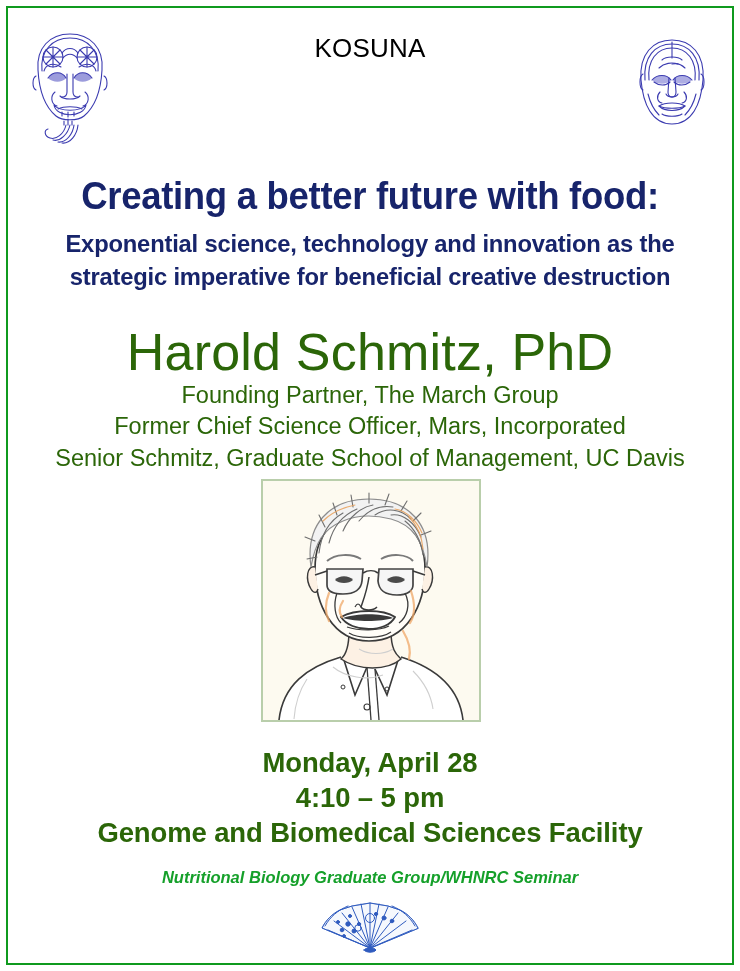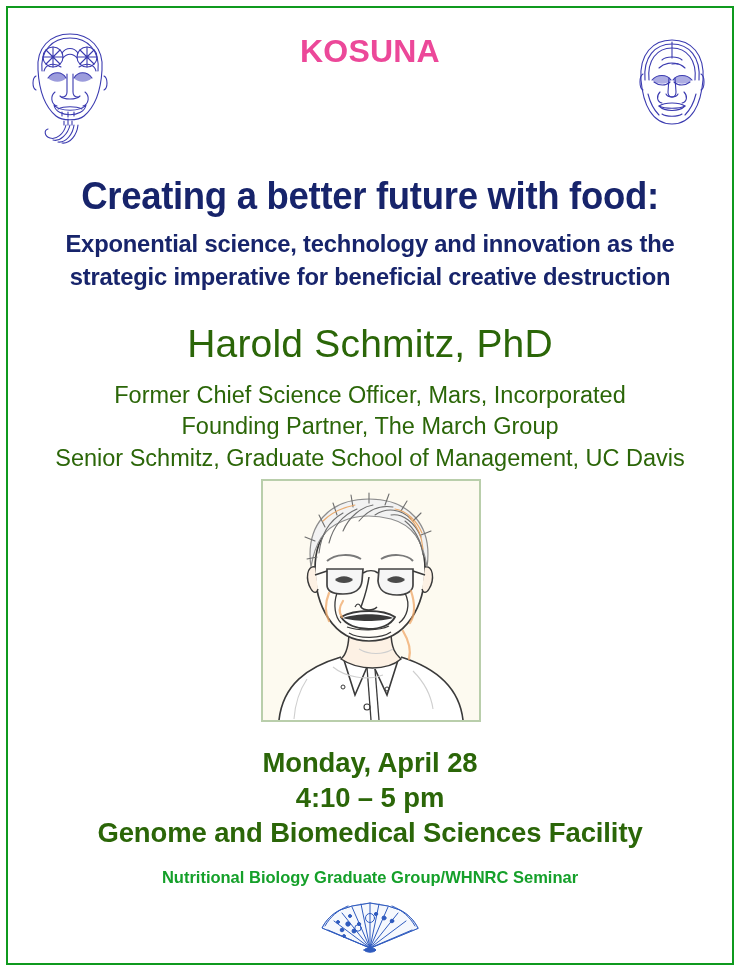--- a/index.html
+++ b/index.html
@@ -39,23 +39,23 @@
   .mask-left  { left: 24px;  top: 26px; }
   .mask-right { right: 22px; top: 30px; }
 
   
   .heading {
     position: absolute;
     left: 0;
     right: 0;
     top: 33px;
     text-align: center;
-    color: #ec4899;
-    font-weight: bold;
-    font-size: 32px;
+    color: #000000;
+    font-weight: normal;
+    font-size: 26px;
     line-height: 1.16;
     letter-spacing: 0.2px;
   }
   .heading div { white-space: nowrap; }
 
   
   .title-main {
     position: absolute;
     left: 0;
     right: 0;
@@ -83,21 +83,21 @@
 
   
   .speaker-name {
     position: absolute;
     left: 0;
     right: 0;
     top: 322px;
     text-align: center;
     color: #2b6608;
     font-weight: normal;
-    font-size: 39px;
+    font-size: 52px;
     letter-spacing: 0.2px;
   }
   .speaker-affil {
     position: absolute;
     left: 10px;
     right: 10px;
     top: 380px;
     text-align: center;
     color: #2b6608;
     font-weight: normal;
@@ -137,20 +137,21 @@
   .event div { white-space: nowrap; }
 
   
   .footer-note {
     position: absolute;
     left: 0;
     right: 0;
     top: 868px;
     text-align: center;
     color: #15a02a;
+    font-style: italic;
     font-weight: bold;
     font-size: 16.5px;
   }
   .fan {
     position: absolute;
     left: 50%;
     top: 898px;
     width: 112px;
     height: 56px;
     margin-left: -56px;
@@ -232,22 +233,22 @@
   </div>
 
   <div class="title-main">Creating a better future with food:</div>
   <div class="title-sub">
     <div>Exponential science, technology and innovation as the</div>
     <div>strategic imperative for beneficial creative destruction</div>
   </div>
 
   <div class="speaker-name">Harold Schmitz, PhD</div>
   <div class="speaker-affil">
+    <div>Founding Partner, The March Group</div>
     <div>Former Chief Science Officer, Mars, Incorporated</div>
-    <div>Founding Partner, The March Group</div>
     <div>Senior Schmitz, Graduate School of Management, UC Davis</div>
   </div>
 
   <div class="portrait-frame">
     <svg viewBox="0 0 216 239" width="216" height="239">
       <rect x="0" y="0" width="216" height="239" fill="#fdfaf0"></rect>
 
       <path d="M16 239 C20 204 44 186 78 176 L138 176 C170 186 196 204 200 239 Z" fill="#ffffff"></path>
       <path d="M16 239 C20 204 44 186 78 176" fill="none" stroke="#3a3a3a" stroke-width="1.6"></path>
       <path d="M200 239 C196 204 170 186 138 176" fill="none" stroke="#3a3a3a" stroke-width="1.6"></path>

